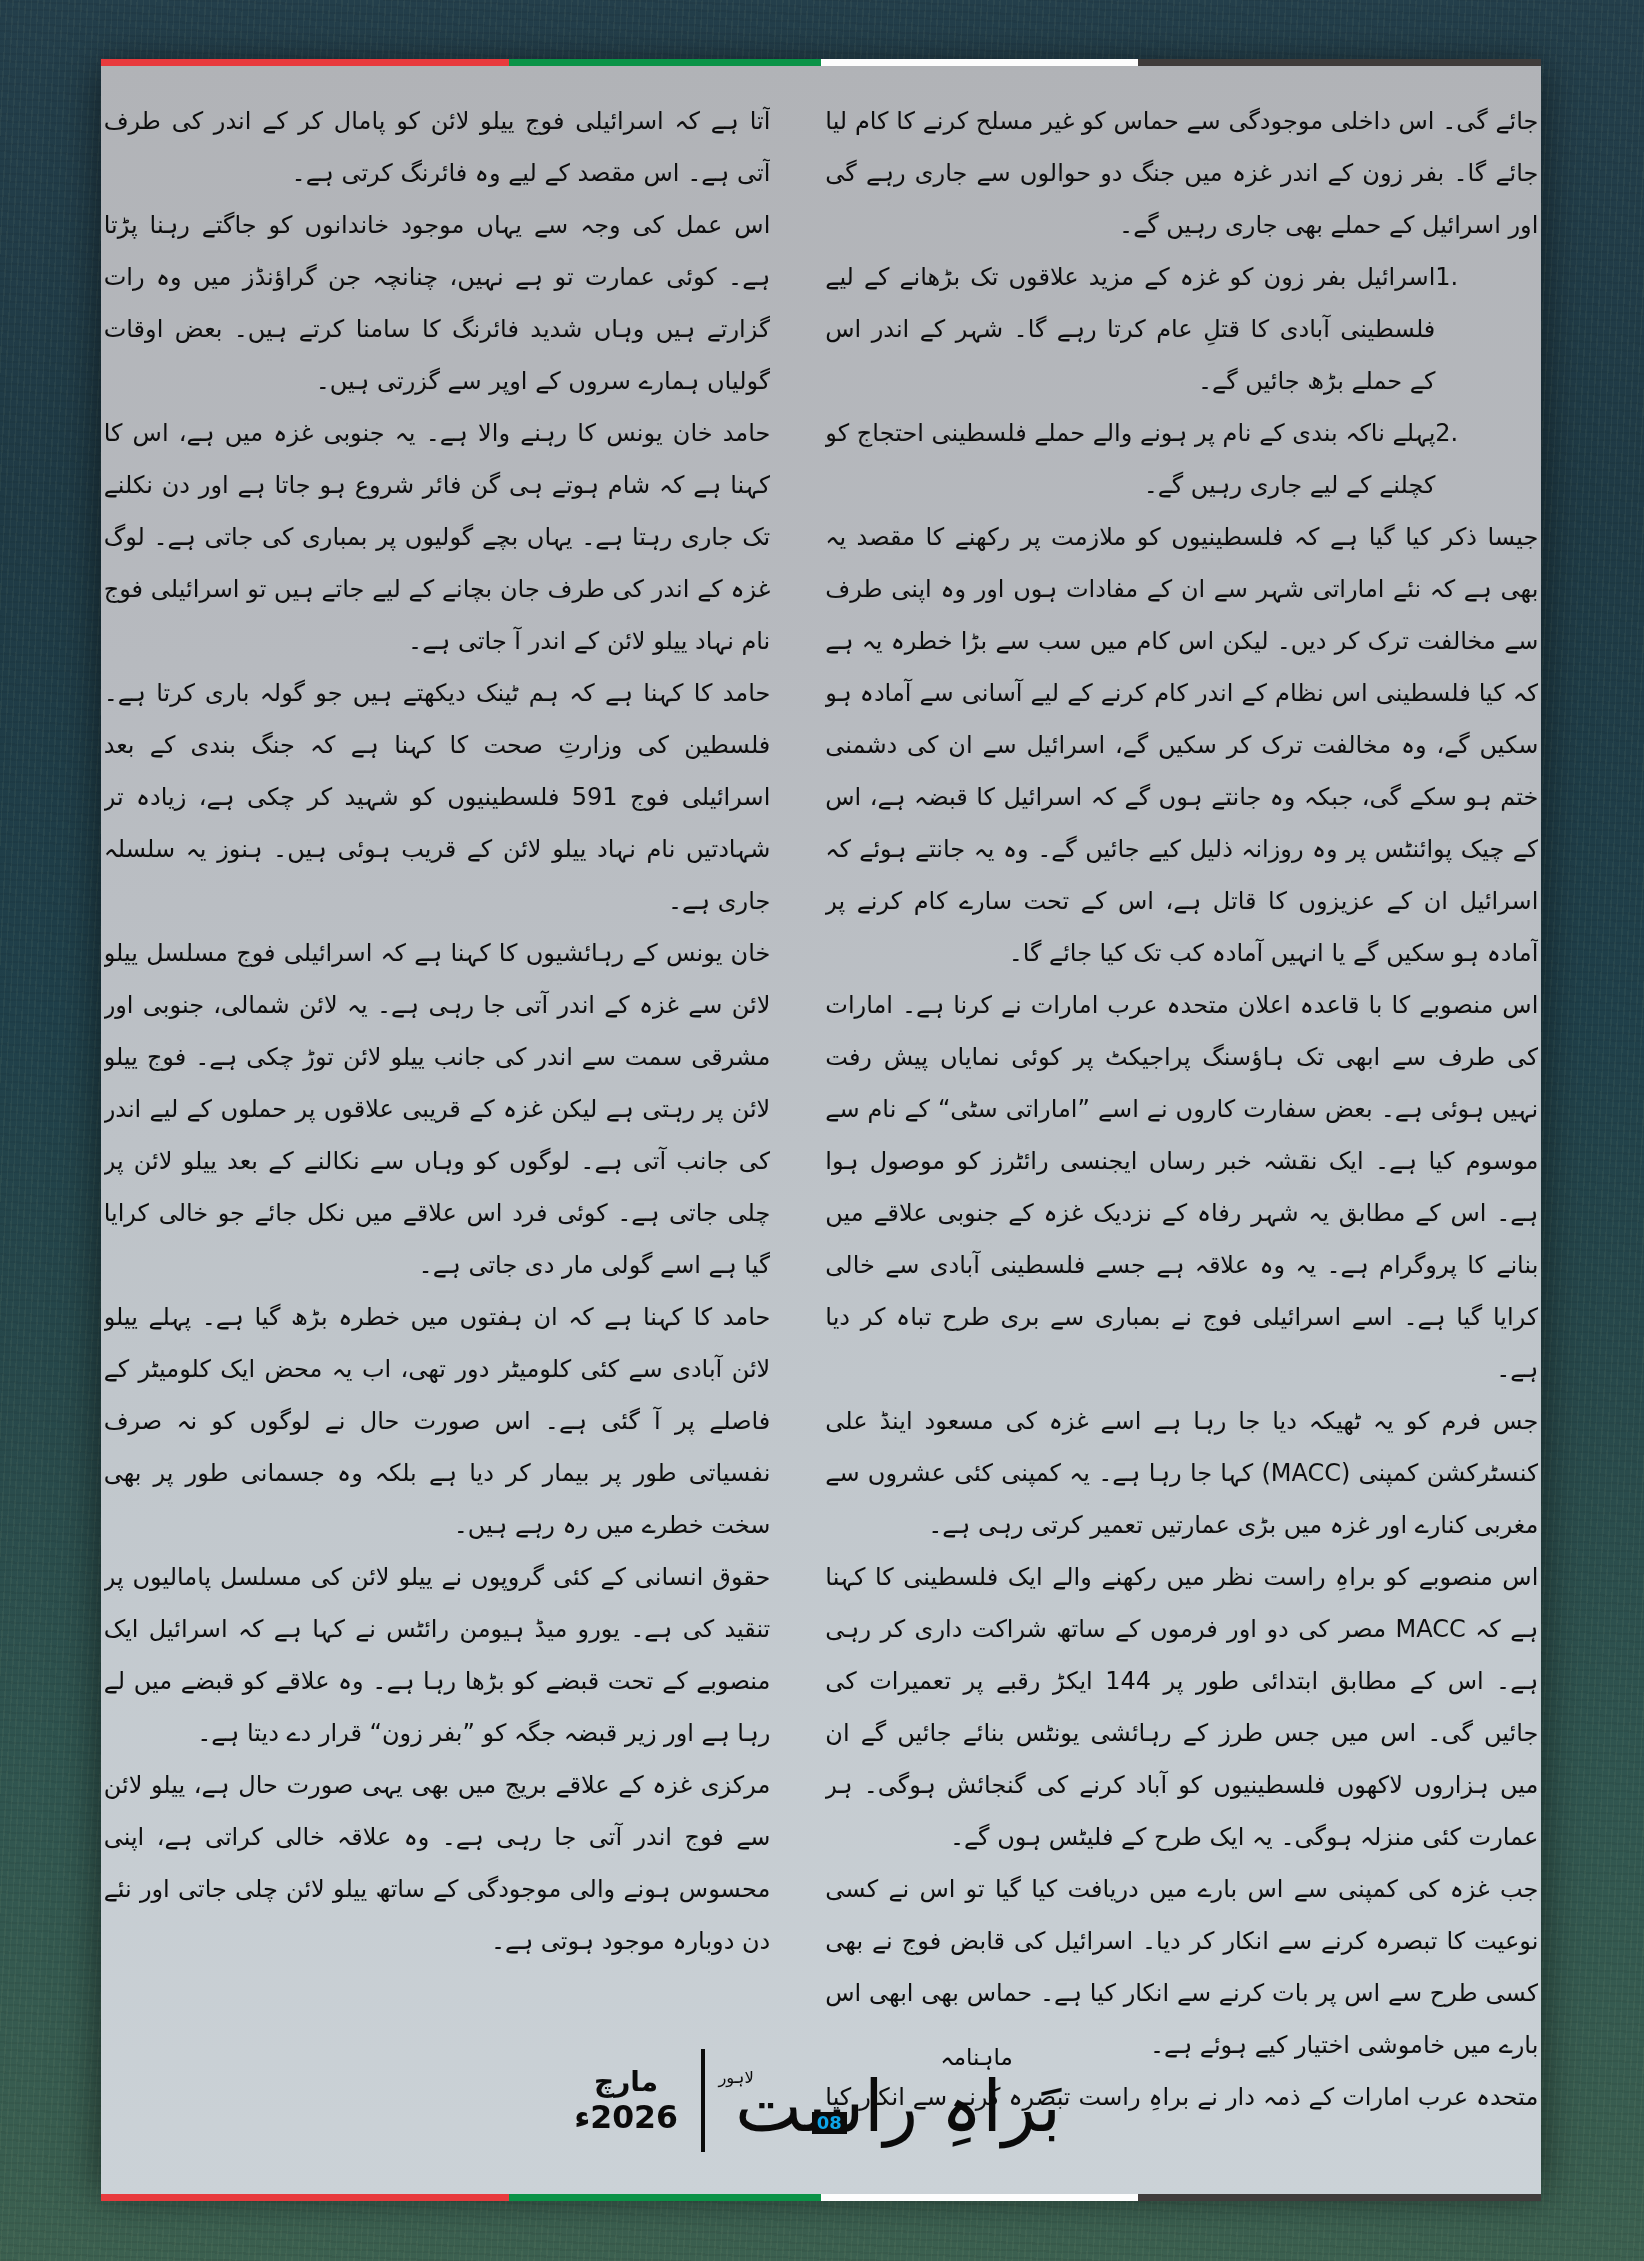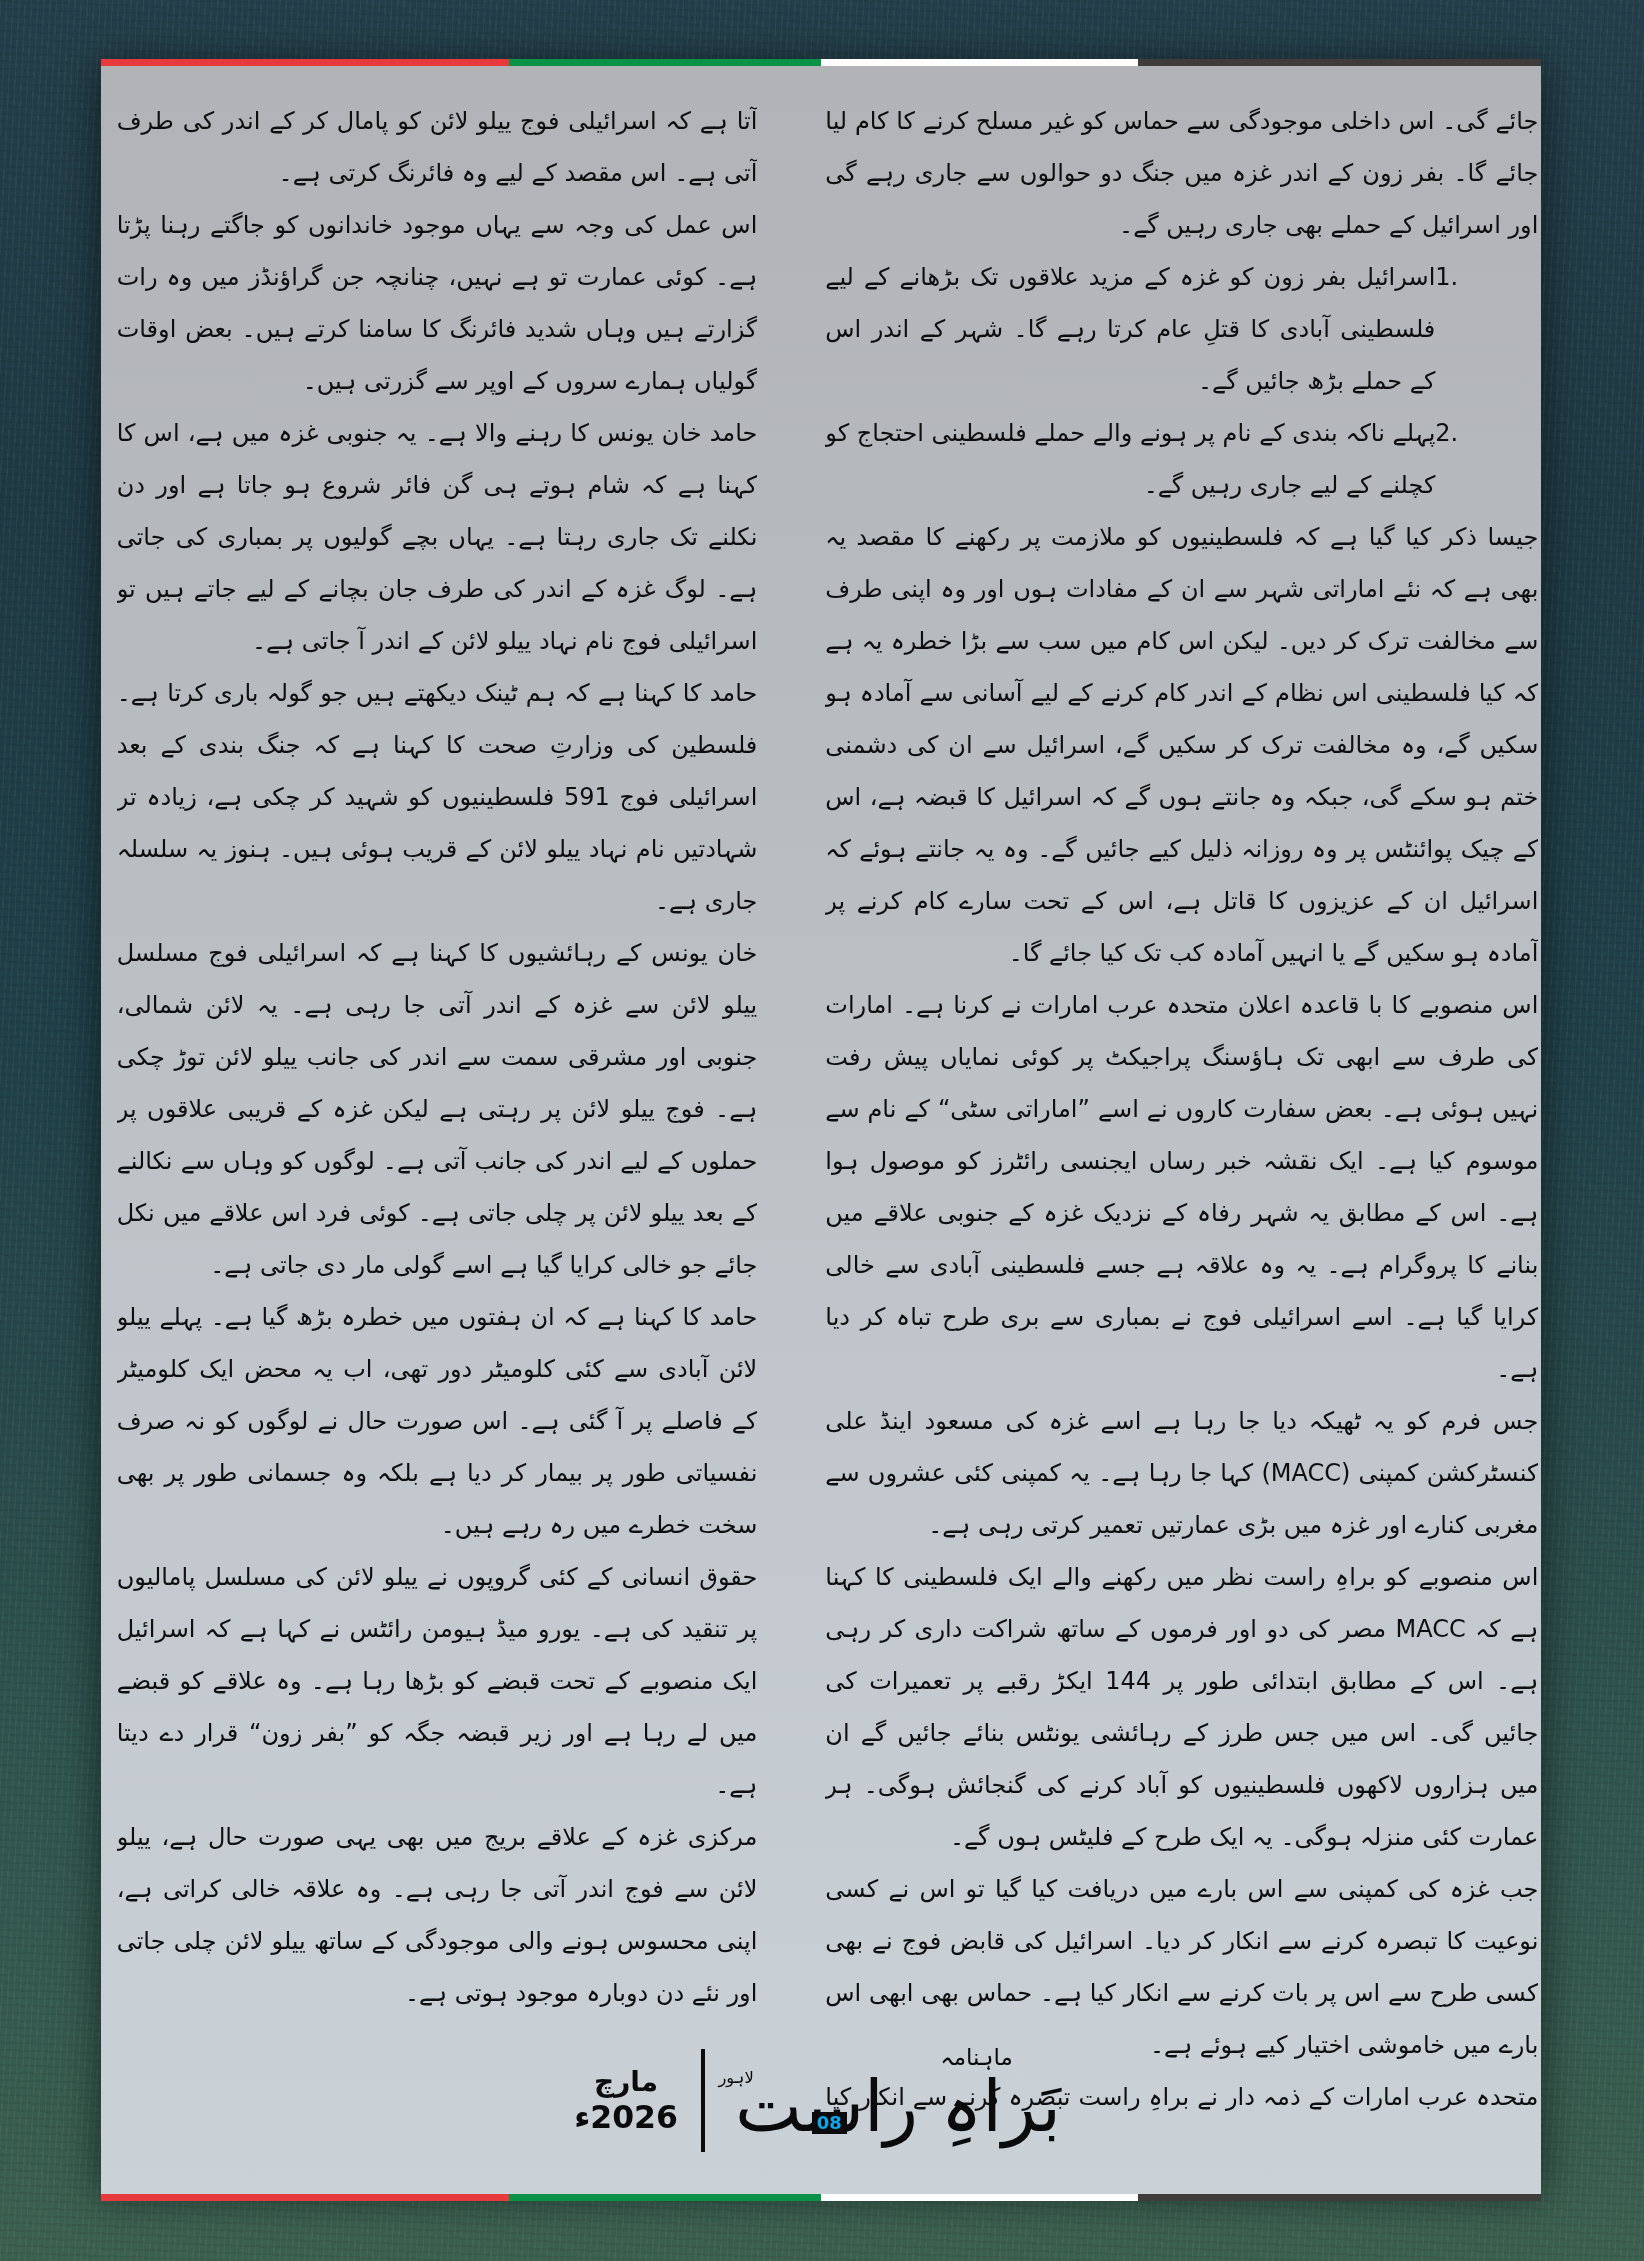--- a/index.html
+++ b/index.html
@@ -15,21 +15,21 @@
   .strip{position:absolute;left:0;width:100%;height:6.9px;display:flex;}
   .strip-top{top:-6.9px;}
   .strip-bottom{bottom:-6.9px;}
   .seg{height:100%;}
   .seg-red{width:28.3%;}
   .seg-green{width:21.7%;}
   .seg-white{width:22%;}
   .seg-dark{flex:1;}
   .content{position:absolute;top:29px;left:2.7px;right:2.7px;height:2018px;
     display:flex;direction:rtl;gap:55px;overflow:hidden;}
-  .col{overflow:hidden;color:#0e0e0e;margin-left:13px;}
+  .col{overflow:hidden;color:#0e0e0e;}
   .col-right{width:713px;flex:none;}
   .col-left{flex:1;}
   .para{margin:0;font-size:24px;line-height:52px;text-align:justify;
     direction:rtl;unicode-bidi:embed;}
   .list-item{display:flex;direction:rtl;padding-right:44px;font-size:24px;line-height:52px;}
   .num{flex:none;width:59px;direction:ltr;text-align:left;}
   .li-text{flex:1;text-align:justify;}
   .footer{position:absolute;left:0;right:0;bottom:36px;height:116px;
     display:flex;direction:ltr;justify-content:center;align-items:center;gap:23px;}
   .date-block{text-align:center;color:#0b0b0b;direction:rtl;}

